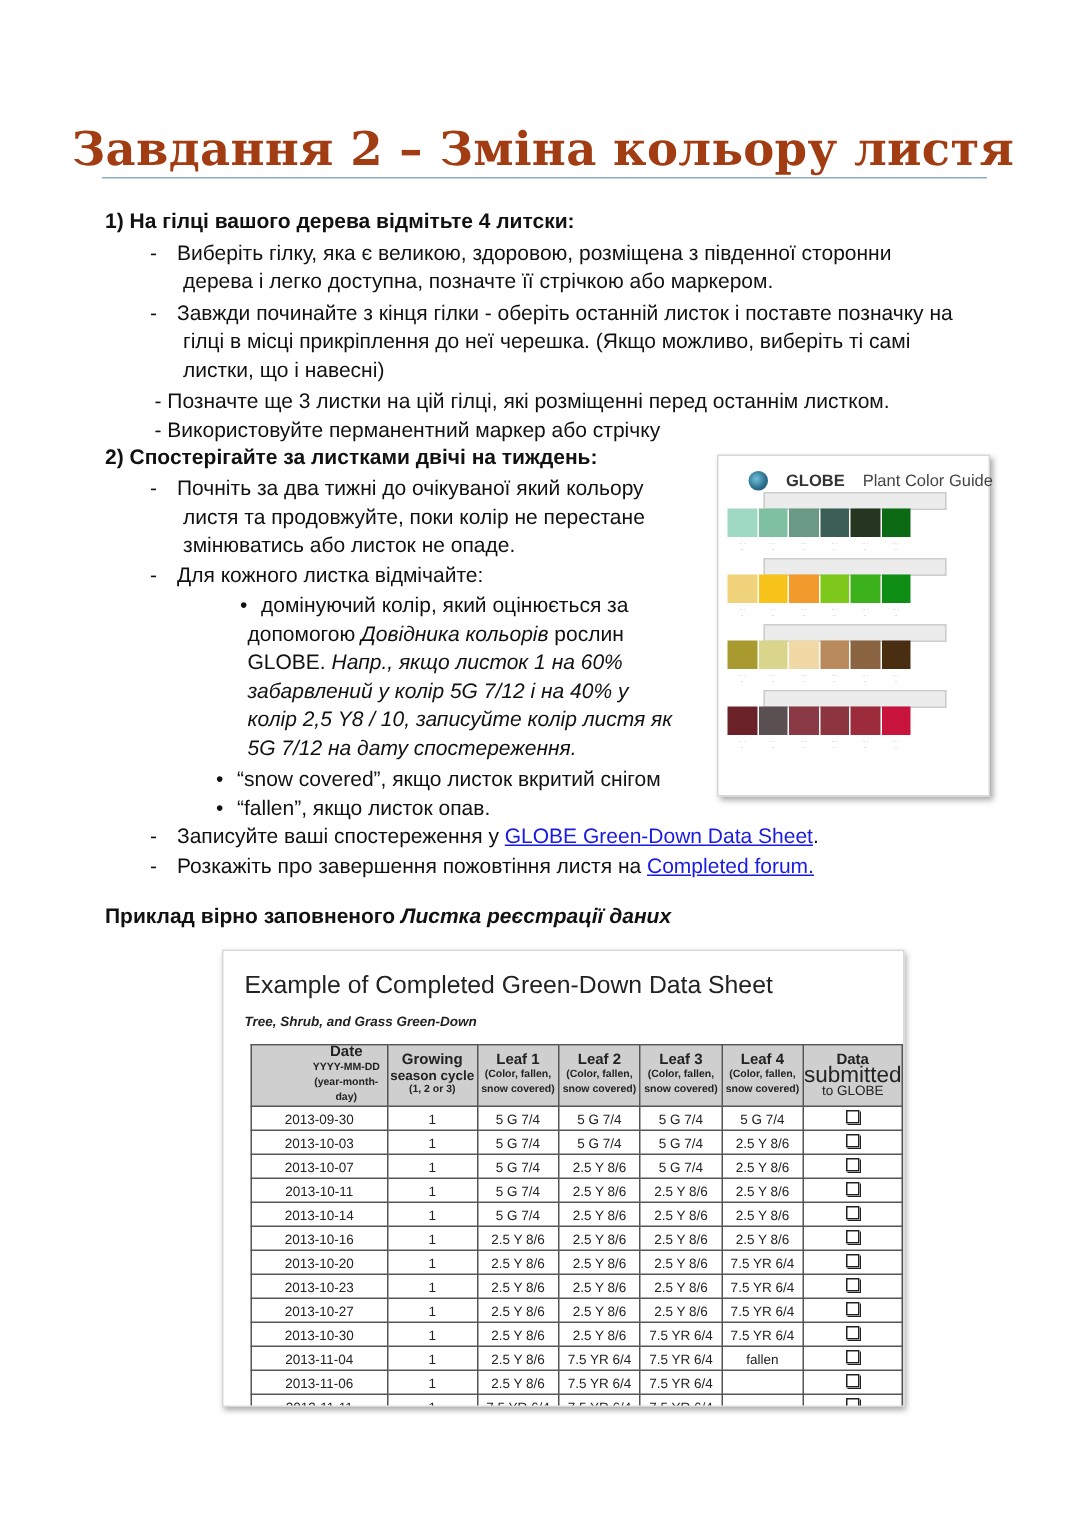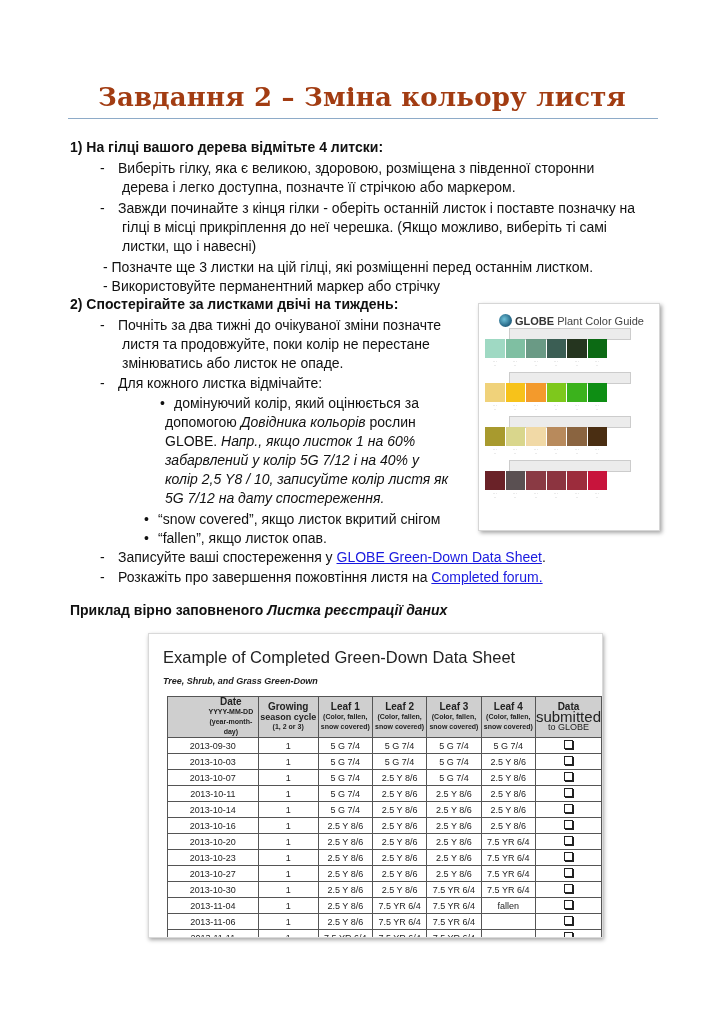--- a/index.html
+++ b/index.html
@@ -1,29 +1,29 @@
 <!DOCTYPE html>
 <html><head>
 <meta charset="utf-8">
 <style>
   html,body{margin:0;padding:0;background:#fff;}
   body{width:724px;height:1024px;position:relative;overflow:hidden;font-family:"Liberation Sans",sans-serif;color:#111;}
-  .title{position:absolute;left:0;width:724px;top:82px;text-align:center;font-family:"DejaVu Serif",serif;font-weight:bold;font-size:26px;color:#a23c12;letter-spacing:0.2px;}
+  .title{position:absolute;left:0;width:724px;top:82px;text-align:center;font-family:"DejaVu Serif",serif;font-weight:bold;font-size:31px;color:#a23c12;letter-spacing:0.2px;}
   .rule{position:absolute;left:68px;width:590px;top:118px;height:0;border-top:1.5px solid #8eabc8;}
   .body{position:absolute;left:70px;top:138px;width:600px;font-size:14px;line-height:19px;}
   .line{position:absolute;white-space:nowrap;}
   .b{font-weight:bold;}
   .i{font-style:italic;}
   a{color:#1a1ae0;text-decoration:underline;}
   .dash{display:inline-block;width:18px;}
   .bul{display:inline-block;width:14px;}
   .caption{position:absolute;left:70px;top:602px;font-size:14px;white-space:nowrap;font-weight:bold;}
   
   .guide{position:absolute;left:478px;top:303px;width:180px;height:226px;background:#fff;border:1px solid #d6d6d6;box-shadow:2px 2px 4px rgba(0,0,0,0.35);}
-  .guide-head{position:absolute;left:8px;top:10px;display:flex;align-items:center;gap:3px;font-size:11px;color:#444;white-space:nowrap;padding-left:12px;}
+  .guide-head{position:absolute;left:8px;top:10px;display:flex;align-items:center;gap:12px;font-size:11px;color:#444;white-space:nowrap;padding-left:12px;}
   .globe{width:13px;height:13px;border-radius:50%;background:radial-gradient(circle at 40% 40%,#6ec1d8,#2a6b8a 60%,#1f4c66);}
   .guide-head .gb{font-weight:bold;color:#333;}
   .strip{position:absolute;left:30px;width:120px;height:10px;background:#ececec;border:1px solid #ccc;}
   .swrow{position:absolute;left:6px;display:flex;gap:1px;}
   .sw{width:19.5px;height:19px;}
   .swlbl{position:absolute;left:6px;display:flex;gap:1px;}
   .swlbl span{width:19.5px;font-size:3px;line-height:4px;color:#777;text-align:center;}
   
   .sheet{position:absolute;left:148px;top:633px;width:453px;height:303px;background:#fff;border:1px solid #d9d9d9;box-shadow:1px 2px 4px rgba(0,0,0,0.35);overflow:hidden;}
   .sheet-title{position:absolute;left:14px;top:14px;font-size:16.5px;color:#222;white-space:nowrap;}
@@ -45,21 +45,21 @@
   <div class="line b" style="top:0;left:0">1) На гілці вашого дерева відмітьте 4 литски:</div>
   <div class="line" style="top:21px;left:30px"><span class="dash">-</span><span>Виберіть гілку, яка є великою, здоровою, розміщена з південної сторонни</span></div>
   <div class="line" style="top:40px;left:52px">дерева і легко доступна, позначте її стрічкою або маркером.</div>
   <div class="line" style="top:61px;left:30px"><span class="dash">-</span><span>Завжди починайте з кінця гілки - оберіть останній листок і поставте позначку на</span></div>
   <div class="line" style="top:80px;left:52px">гілці в місці прикріплення до неї черешка. (Якщо можливо, виберіть ті самі</div>
   <div class="line" style="top:99px;left:52px">листки, що і навесні)</div>
   <div class="line" style="top:120px;left:33px">- Позначте ще 3 листки на цій гілці, які розміщенні перед останнім листком.</div>
   <div class="line" style="top:139px;left:33px">- Використовуйте перманентний маркер або стрічку</div>
 
   <div class="line b" style="top:157px;left:0">2) Спостерігайте за листками двічі на тиждень:</div>
-  <div class="line" style="top:178px;left:30px"><span class="dash">-</span><span>Почніть за два тижні до очікуваної зміни позначте</span></div>
+  <div class="line" style="top:178px;left:30px"><span class="dash">-</span><span>Почніть за два тижні до очікуваної який кольору</span></div>
   <div class="line" style="top:197px;left:52px">листя та продовжуйте, поки колір не перестане</div>
   <div class="line" style="top:216px;left:52px">змінюватись або листок не опаде.</div>
   <div class="line" style="top:236px;left:30px"><span class="dash">-</span><span>Для кожного листка відмічайте:</span></div>
 
   <div class="line" style="top:256px;left:90px"><span class="bul">•</span><span>домінуючий колір, який оцінюється за</span></div>
   <div class="line" style="top:275px;left:95px"><span>допомогою </span><span class="i">Довідника кольорів</span><span> рослин</span></div>
   <div class="line" style="top:294px;left:95px"><span>GLOBE. </span><span class="i">Напр., якщо листок 1 на 60%</span></div>
   <div class="line i" style="top:313px;left:95px">забарвлений у колір 5G 7/12 і на 40% у</div>
   <div class="line i" style="top:332px;left:95px">колір 2,5 Y8 / 10, записуйте колір листя як</div>
   <div class="line i" style="top:351px;left:95px">5G 7/12 на дату спостереження.</div>

